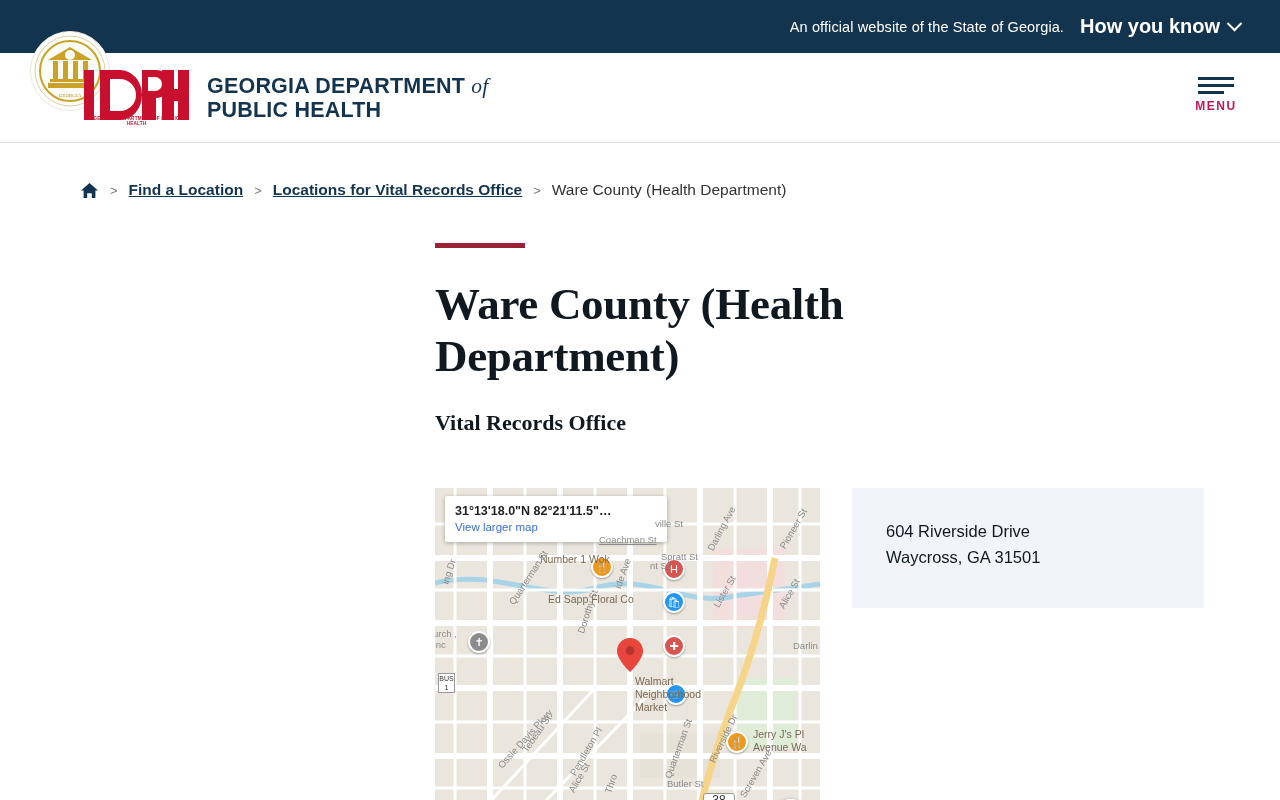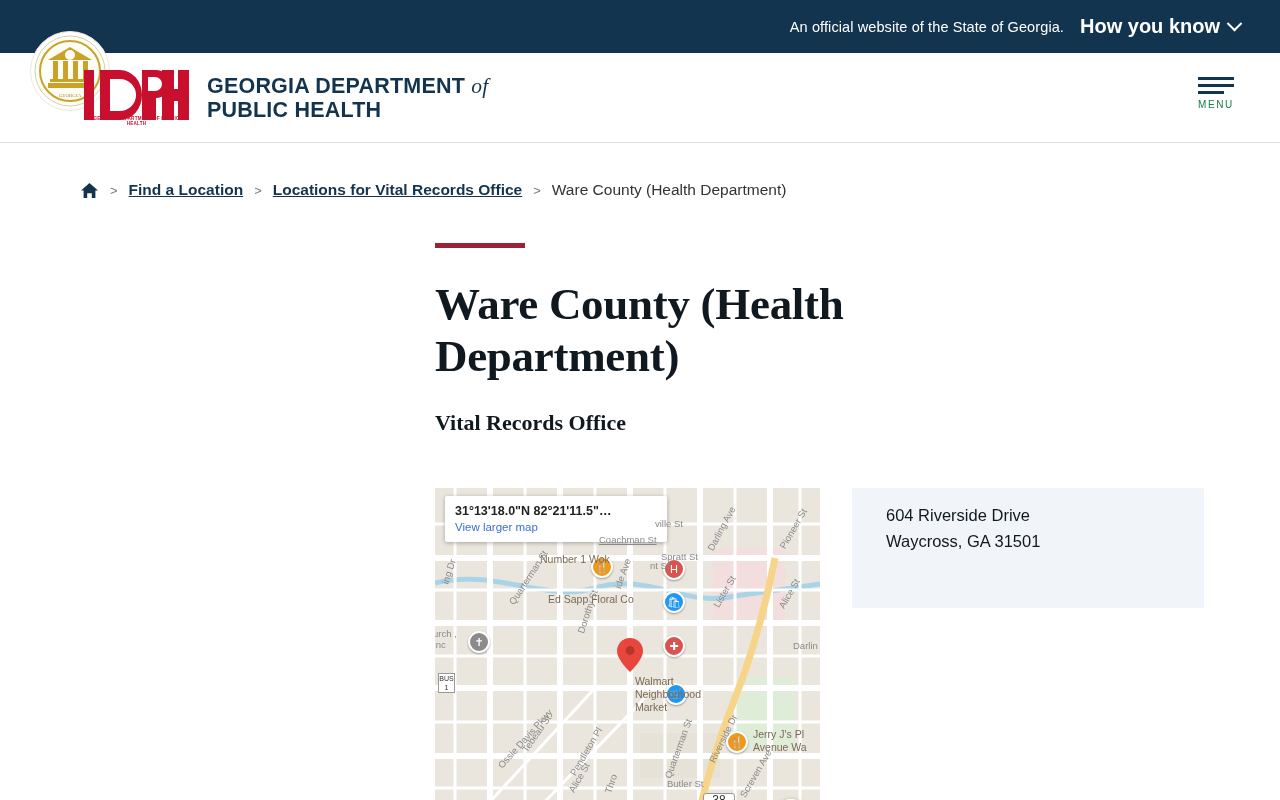--- a/index.html
+++ b/index.html
@@ -97,21 +97,21 @@
     text-align: center;
     cursor: pointer;
   }
   .menu-bars { width: 36px; height: 20px; margin: 0 auto 4px; position: relative; }
   .menu-bars i {
     position: absolute; left: 0; width: 36px; height: 2.5px; background: #13344f; display: block;
   }
   .menu-bars i:nth-child(1) { top: 2px; }
   .menu-bars i:nth-child(2) { top: 9px; }
   .menu-bars i:nth-child(3) { top: 16px; width: 26px; }
-  .menu-label { font-size: 10px; letter-spacing: 1.6px; font-weight: normal; color: #15803d; }
+  .menu-label { font-size: 12px; letter-spacing: 1.6px; font-weight: bold; color: #be185d; }
 
   
   .breadcrumb {
     display: flex;
     align-items: center;
     gap: 11px;
     padding: 38px 0 0 80px;
     font-size: 15.5px;
     color: #333;
   }
@@ -227,21 +227,21 @@
     background: linear-gradient(135deg,#9aa06f 0%,#b9a97a 45%,#7f8a5d 100%);
     box-shadow: 0 1px 3px rgba(0,0,0,.35);
     cursor: pointer;
   }
 
   
   .address-panel {
     width: 352px;
     height: 120px;
     background: #f1f5f9;
-    padding: 14px 34px;
+    padding: 30px 34px;
   }
   .address-panel p {
     font-size: 16.5px;
     line-height: 26px;
     color: #101820;
   }
 </style>
 </head>
 <body>
 

